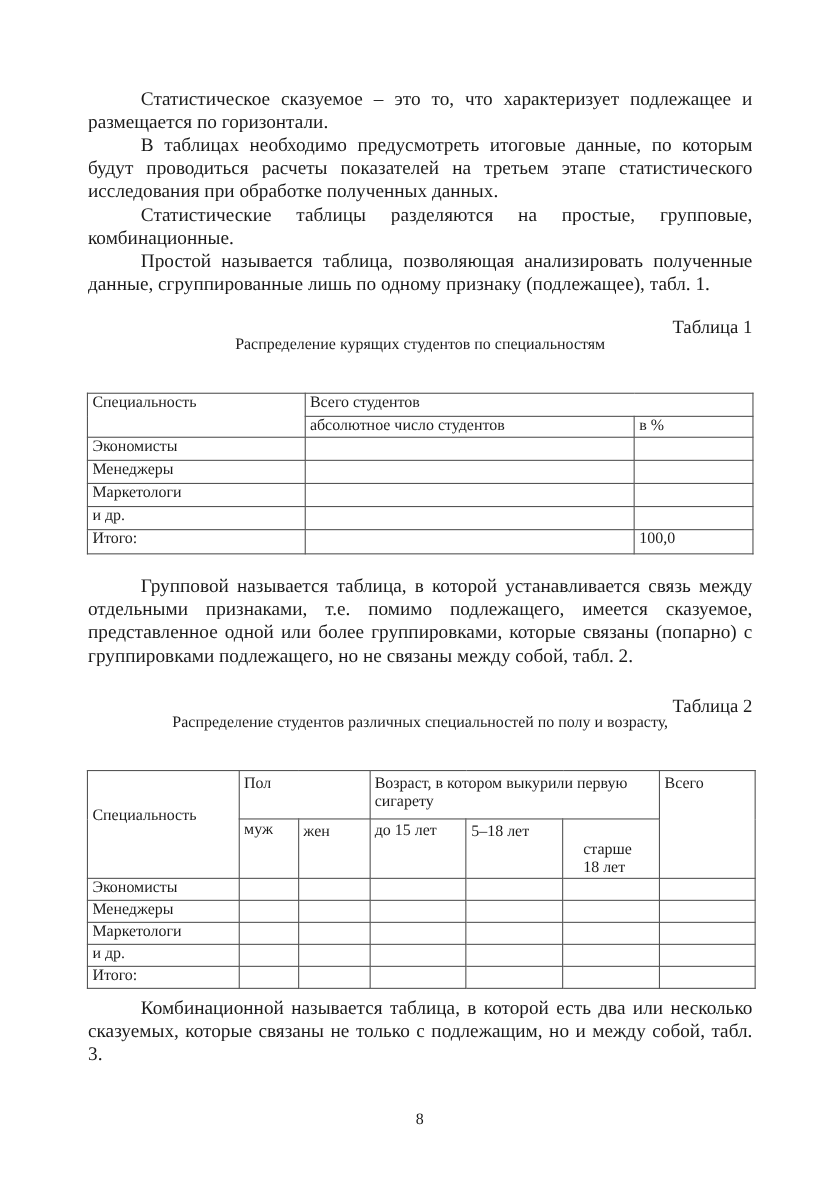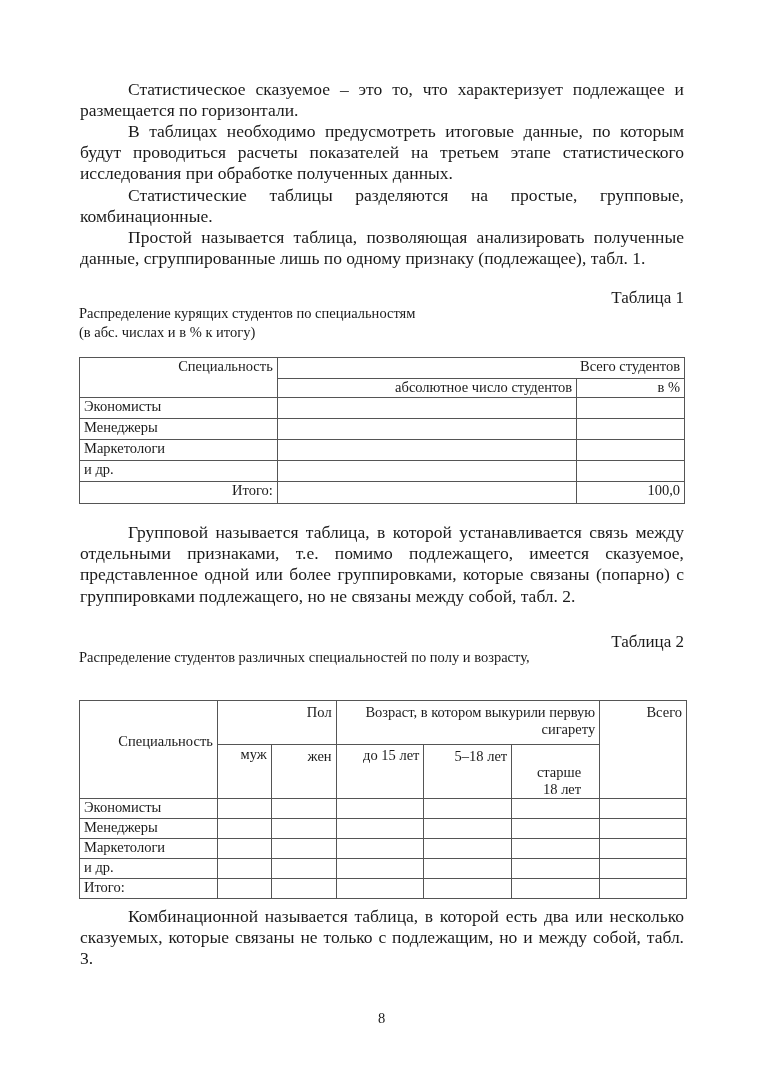--- a/index.html
+++ b/index.html
@@ -1,38 +1,37 @@
 <!DOCTYPE html>
 <html><head>
 <meta charset="utf-8">
 <style>
   html, body { margin: 0; padding: 0; background: #ffffff; }
   body { width: 763px; height: 1080px; position: relative; overflow: hidden;
          font-family: "Liberation Serif", "DejaVu Serif", serif; color: #1a1a1a; }
   .para { position: absolute; left: 80px; width: 604px; font-size: 17.5px; line-height: 21.2px;
           text-align: justify; text-indent: 48px; margin: 0; }
   .tbl-num { position: absolute; right: 79px; font-size: 17px; }
-  .tbl-title { position: absolute; left: 79px; width: 606px; font-size: 14.5px; line-height: 18.5px; }
+  .tbl-title { position: absolute; left: 79px; width: 606px; text-align: center; font-size: 14.5px; line-height: 18.5px; }
   table { position: absolute; border-collapse: collapse; font-size: 14.5px; }
   td { border: 1.3px solid #555; padding: 0 4px; vertical-align: top; line-height: 17px; }
-  .c { text-align: right; margin-top: 20px; }
+  .c { text-align: left; margin-top: 20px; }
   .page-num { position: absolute; left: 0; width: 763px; top: 1010px; text-align: center; font-size: 14.5px; }
 </style>
 </head>
 <body>
 
 <p class="para" style="top:79px">Статистическое сказуемое – это то, что характеризует подлежащее и размещается по горизонтали.</p>
 <p class="para" style="top:121px">В таблицах необходимо предусмотреть итоговые данные, по которым будут проводиться расчеты показателей на третьем этапе статистического исследования при обработке полученных данных.</p>
 <p class="para" style="top:185px">Статистические таблицы разделяются на простые, групповые, комбинационные.</p>
 <p class="para" style="top:227px">Простой называется таблица, позволяющая анализировать полученные данные, сгруппированные лишь по одному признаку (подлежащее), табл. 1.</p>
 
 <div class="tbl-num" style="top:288px">Таблица 1</div>
 <div class="tbl-title" style="top:304px">
   <div>Распределение курящих студентов по специальностям</div>
-  <div>(в абс. числах и в % к итогу)</div>
 </div>
 
 <table style="left:79px; top:357px; width:606px;">
   <colgroup>
       <col style="width:198px">
       <col style="width:300px">
       <col style="width:108px">
     </colgroup>
   <tbody>
       <tr style="height:21px">

